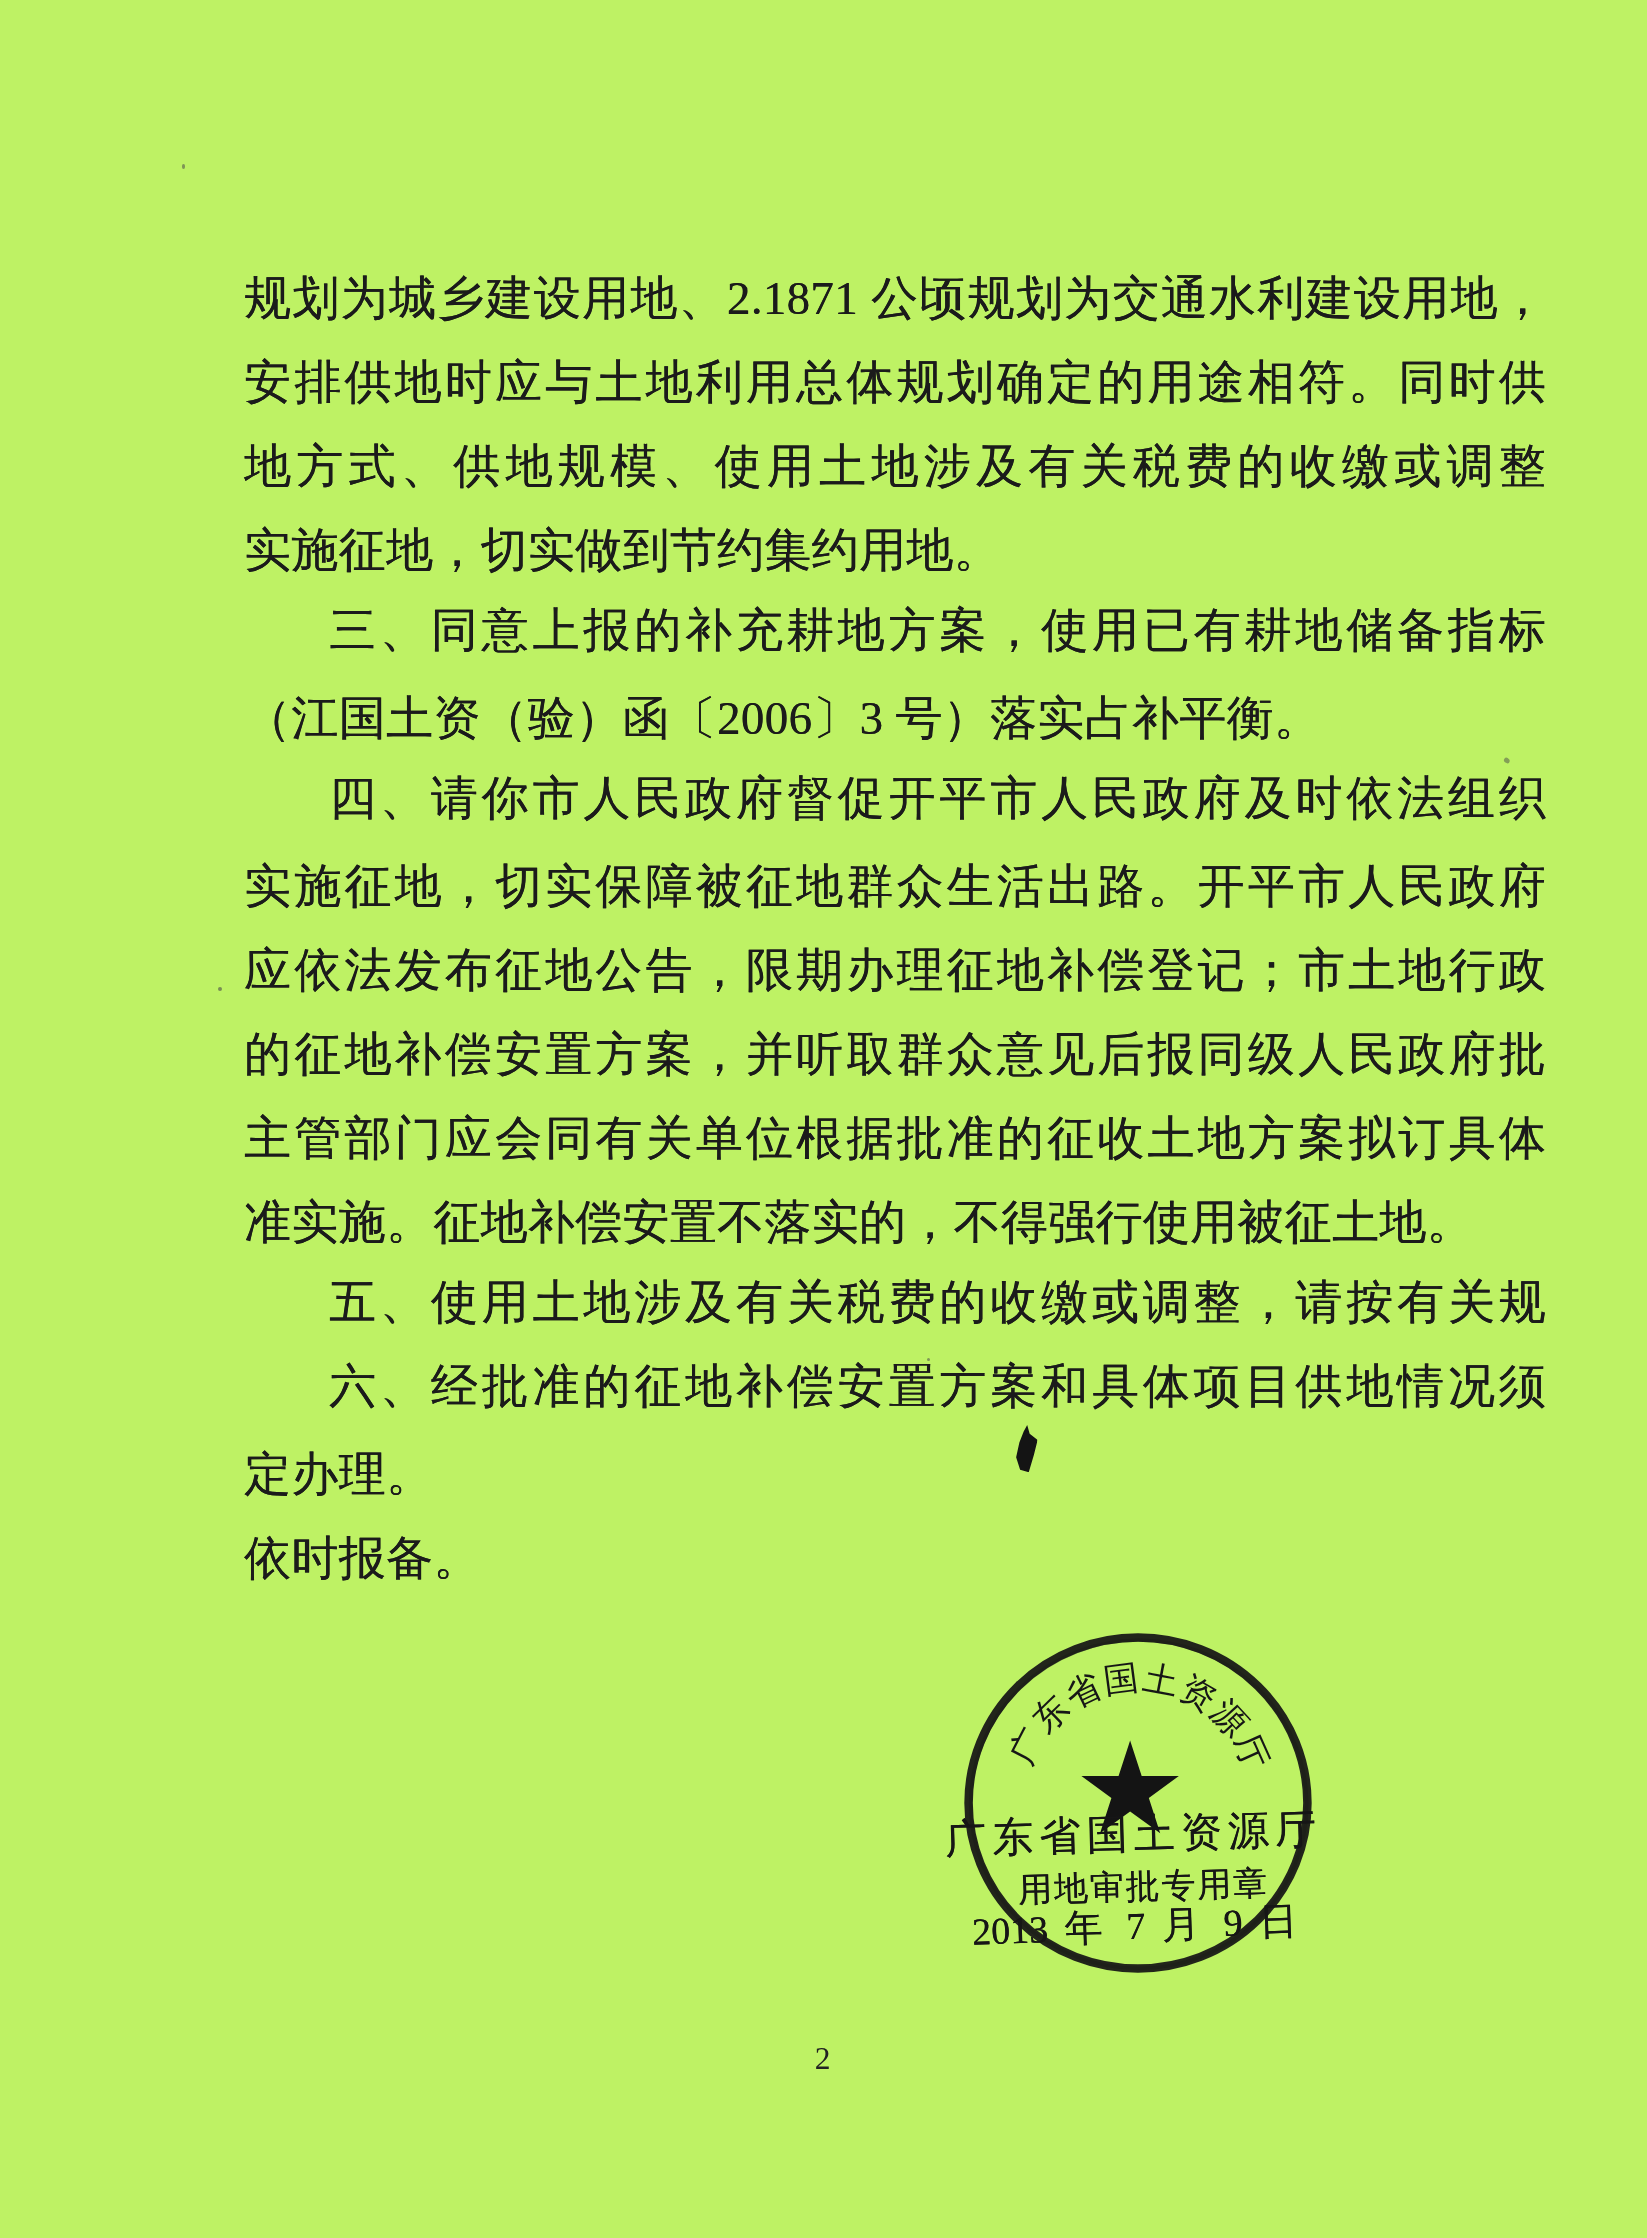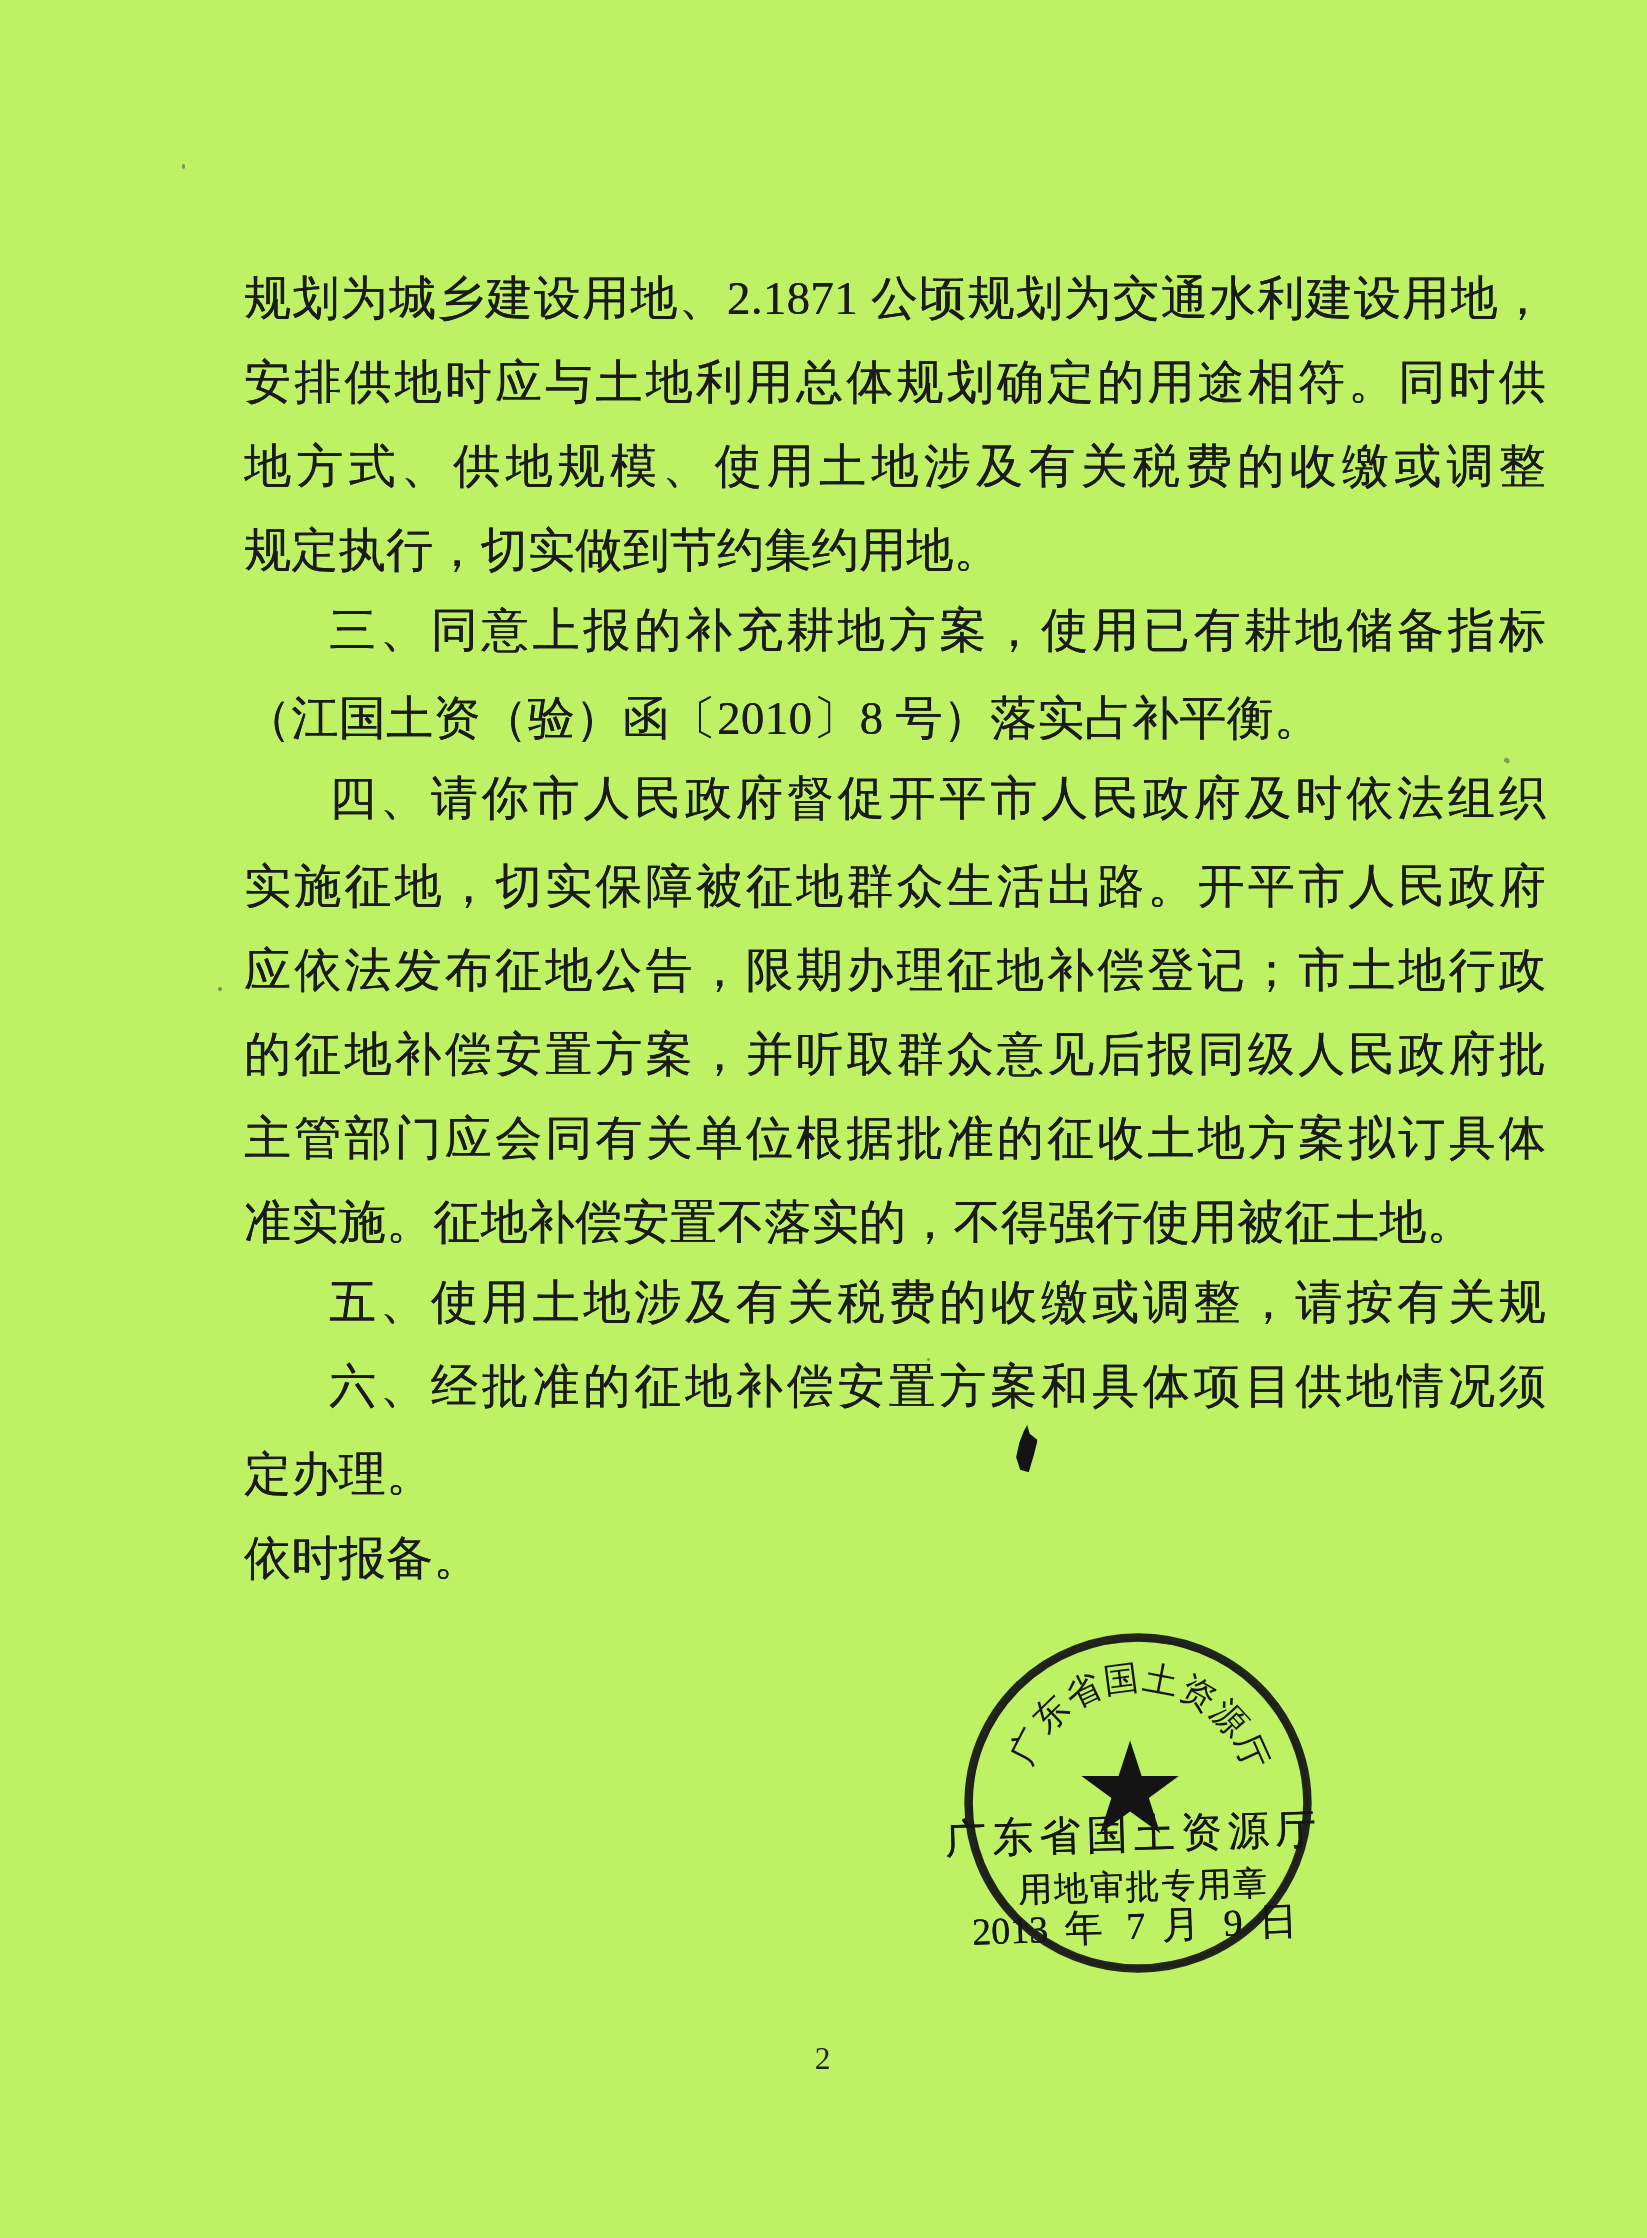--- a/index.html
+++ b/index.html
@@ -53,23 +53,23 @@
 </style>
 </head>
 <body>
 
 <div class="page">
 
   <div class="body-text">
     <div class="line">规划为城乡建设用地、2.1871 公顷规划为交通水利建设用地，</div>
     <div class="line">安排供地时应与土地利用总体规划确定的用途相符。同时供</div>
     <div class="line">地方式、供地规模、使用土地涉及有关税费的收缴或调整</div>
-    <div class="line para-end">规定执行，切实做到节约集约用地。</div>
+    <div class="line para-end">实施征地，切实做到节约集约用地。</div>
     <div class="line indent">三、同意上报的补充耕地方案，使用已有耕地储备指标</div>
-    <div class="line para-end">（江国土资（验）函〔2010〕8 号）落实占补平衡。</div>
+    <div class="line para-end">（江国土资（验）函〔2006〕3 号）落实占补平衡。</div>
     <div class="line indent">四、请你市人民政府督促开平市人民政府及时依法组织</div>
     <div class="line">实施征地，切实保障被征地群众生活出路。开平市人民政府</div>
     <div class="line">应依法发布征地公告，限期办理征地补偿登记；市土地行政</div>
     <div class="line">的征地补偿安置方案，并听取群众意见后报同级人民政府批</div>
     <div class="line">主管部门应会同有关单位根据批准的征收土地方案拟订具体</div>
     <div class="line para-end">准实施。征地补偿安置不落实的，不得强行使用被征土地。</div>
     <div class="line indent">五、使用土地涉及有关税费的收缴或调整，请按有关规</div>
     <div class="line indent">六、经批准的征地补偿安置方案和具体项目供地情况须</div>
     <div class="line para-end">定办理。</div>
     <div class="line para-end">依时报备。</div>

